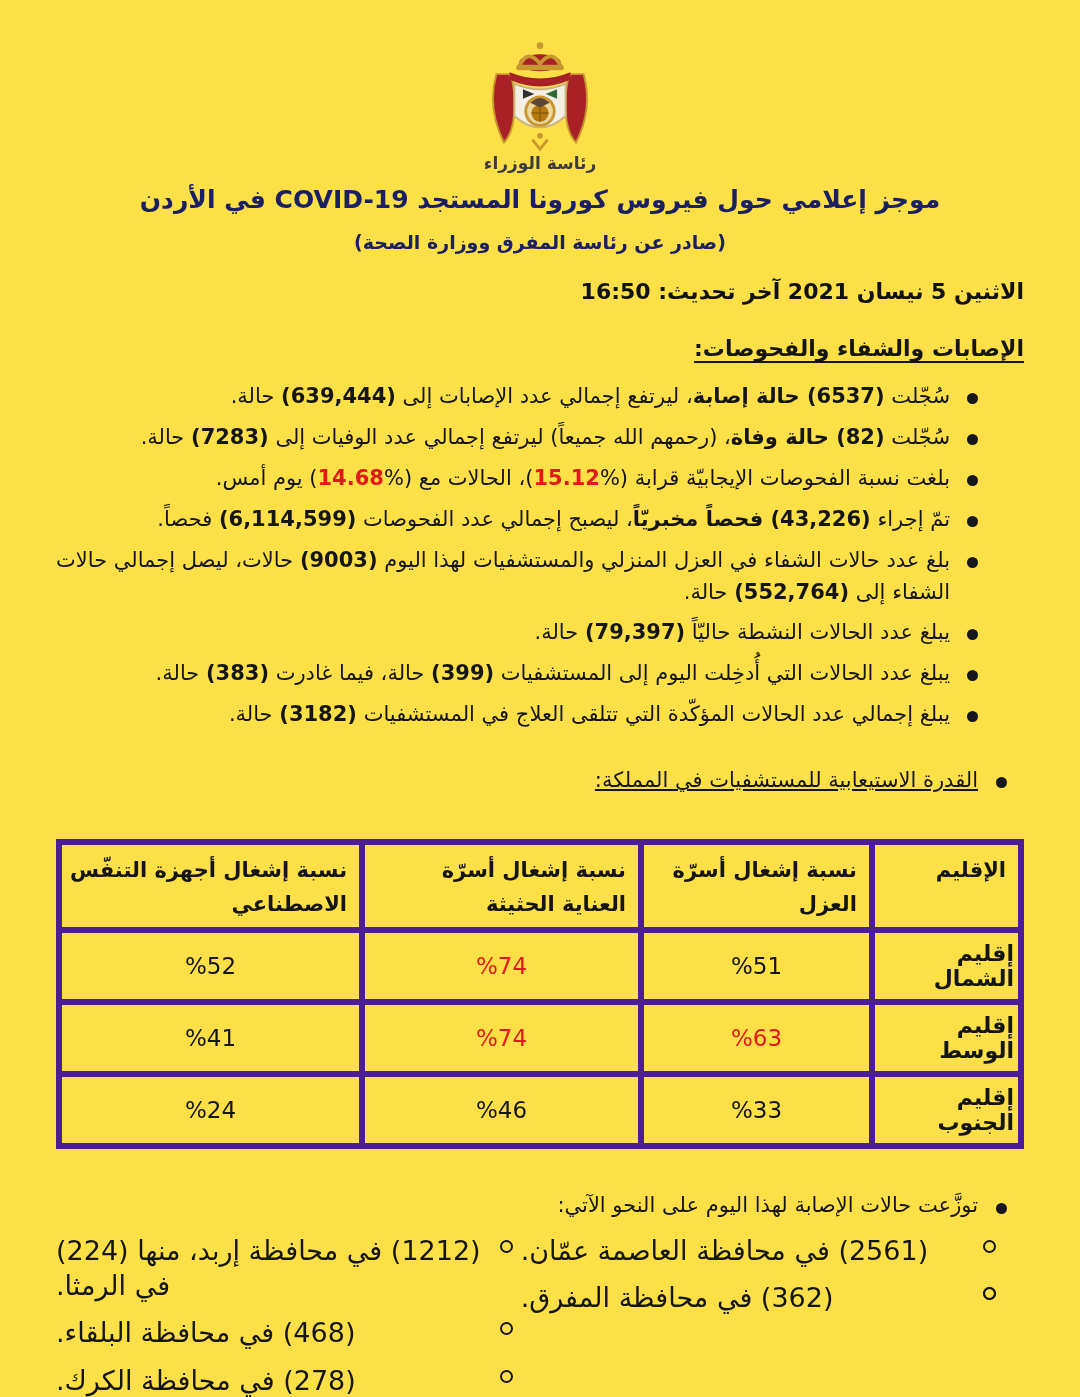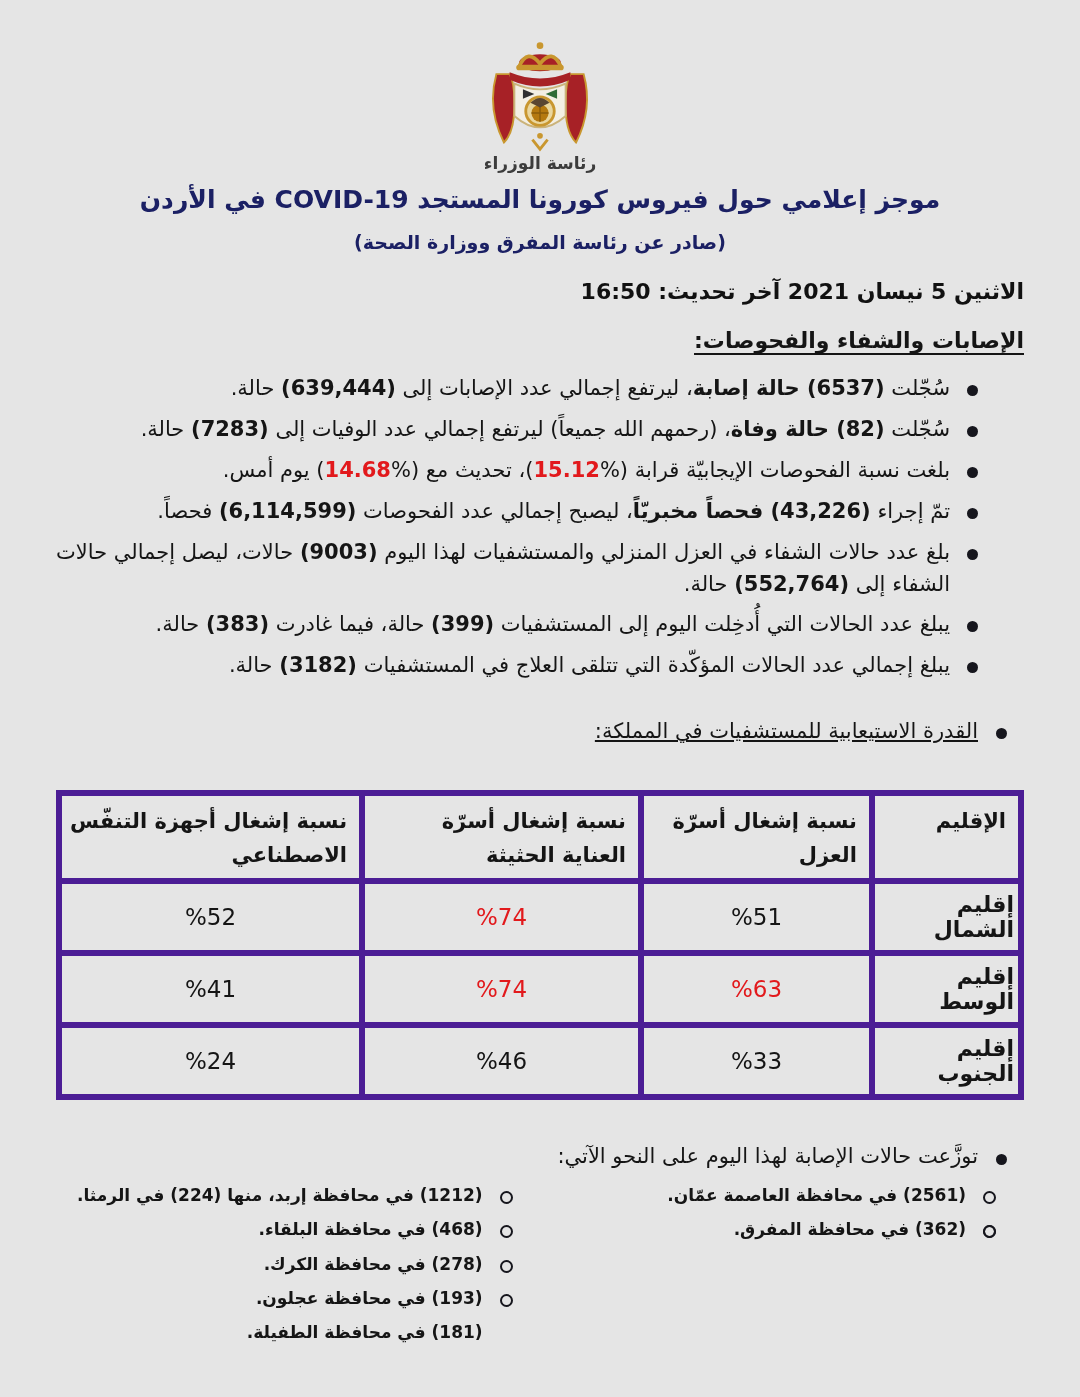--- a/index.html
+++ b/index.html
@@ -1,26 +1,26 @@
 <!DOCTYPE html>
 <html lang="ar" dir="rtl"><head>
 <meta charset="utf-8">
 <style>
   html,body{margin:0;padding:0;width:1080px;height:1397px;overflow:hidden;background:#ffffff;}
   body{font-family:"DejaVu Sans",sans-serif;color:#151515;direction:rtl;}
-  .page{box-sizing:border-box;width:1080px;height:1397px;padding:40px 56px 0 56px;background:#e5e5e5;}
+  .page{box-sizing:border-box;width:1080px;height:1397px;padding:40px 56px 0 56px;background:#fde047;}
 
   
   .logo{ text-align:center; }
   .logo svg{ display:block;margin:0 auto; }
   .logo-caption{ font-size:17px;font-weight:bold;color:#3c3c3c;margin-top:1px;letter-spacing:-0.5px; }
   .title{ font-size:25px;font-weight:bold;color:#1b2064;text-align:center;margin:12px 0 0 0; }
   .subtitle{ font-size:19px;font-weight:bold;color:#1b2064;text-align:center;margin-top:17px; }
   .date-line{ font-size:22px;font-weight:bold;color:#111;text-align:right;margin-top:26px; }
-  .section-heading{ font-size:22px;font-weight:bold;margin-top:24px;text-align:right; }
+  .section-heading{ font-size:22px;font-weight:bold;margin-top:32px;text-align:right; }
   .section-heading .u{ text-decoration:underline;text-underline-offset:5px;text-decoration-thickness:2px; }
 
   
   ul.bullets{ list-style:none;margin:20px 0 0 0;padding:0; }
   .bullet{ position:relative;padding-right:74px;font-size:21px;line-height:1.52;margin-bottom:9px;text-align:justify;text-justify:inter-word; }
   .bullet .dot{ position:absolute;right:46px;top:12px;width:11px;height:11px;border-radius:50%;background:#16161d; }
   .bullet.section-bullet{ padding-right:46px;margin-top:34px;text-decoration:underline; }
   .bullet.section-bullet .dot{ right:17px; }
   .bold{ font-weight:bold; }
   .red{ color:#e2191c; }
@@ -32,21 +32,21 @@
   td.region{ font-size:22px;font-weight:bold;text-align:right;padding:8px 4px; }
   td.val{ font-size:23px;text-align:center;padding:8px 0;height:46px;box-sizing:border-box; }
 
   
   .dist-heading-row{ position:relative;padding-right:46px;font-size:21px;margin-top:44px;text-align:right; }
   .dist-heading-row .dot{ position:absolute;right:17px;top:10px;width:11px;height:11px;border-radius:50%;background:#16161d; }
   .dist-columns{ display:flex;margin-top:16px; }
   .dist-columns ul{ list-style:none;margin:0;padding:0; }
   #dist-right{ width:52%; }
   #dist-left{ width:48%; }
-  .dist-columns li{ position:relative;font-size:17px;font-weight:bold;line-height:1.3;margin-bottom:12px;text-align:right; }
+  .dist-columns li{ position:relative;font-size:27px;font-weight:normal;line-height:1.3;margin-bottom:12px;text-align:left; }
   #dist-right li{ padding-right:58px; }
   #dist-left li{ padding-right:38px; }
   .circle{ position:absolute;top:7px;width:9px;height:9px;border:2px solid #16161d;border-radius:50%;background:transparent; }
   #dist-right .circle{ right:28px; }
   #dist-left .circle{ right:8px; }
 </style>
 </head>
 <body>
 
 <div class="page">
@@ -85,23 +85,24 @@
   <h1 class="title">موجز إعلامي حول فيروس كورونا المستجد COVID-19 في الأردن</h1>
   <div class="subtitle">(صادر عن رئاسة المفرق ووزارة الصحة)</div>
   <div class="date-line">الاثنين 5 نيسان 2021 آخر تحديث: 16:50</div>
   <div class="section-heading">
     <span class="u">الإصابات والشفاء والفحوصات:</span>
   </div>
 
   <ul class="bullets" id="main-bullets">
       <li class="bullet"><span class="dot"></span><span><span>سُجّلت </span><span class="bold">(6537) حالة إصابة</span><span>، ليرتفع إجمالي عدد الإصابات إلى </span><span class="bold">(639,444)</span><span> حالة.</span></span></li>
       <li class="bullet"><span class="dot"></span><span><span>سُجّلت </span><span class="bold">(82) حالة وفاة</span><span>، (رحمهم الله جميعاً) ليرتفع إجمالي عدد الوفيات إلى </span><span class="bold">(7283)</span><span> حالة.</span></span></li>
-      <li class="bullet"><span class="dot"></span><span><span>بلغت نسبة الفحوصات الإيجابيّة قرابة (%</span><span class="bold red">15.12</span><span>)، تحديث مع (%</span><span class="bold red">14.68</span><span>) يوم أمس.</span></span></li>
+      <li class="bullet"><span class="dot"></span><span><span>بلغت نسبة الفحوصات الإيجابيّة قرابة (%</span><span class="bold red">15.12</span><span>)، الحالات مع (%</span><span class="bold red">14.68</span><span>) يوم أمس.</span></span></li>
       <li class="bullet"><span class="dot"></span><span><span>تمّ إجراء </span><span class="bold">(43,226) فحصاً مخبريّاً</span><span>، ليصبح إجمالي عدد الفحوصات </span><span class="bold">(6,114,599)</span><span> فحصاً.</span></span></li>
       <li class="bullet"><span class="dot"></span><span><span>بلغ عدد حالات الشفاء في العزل المنزلي والمستشفيات لهذا اليوم </span><span class="bold">(9003)</span><span> حالات، ليصل إجمالي حالات الشفاء إلى </span><span class="bold">(552,764)</span><span> حالة.</span></span></li>
+      <li class="bullet"><span class="dot"></span><span><span>يبلغ عدد الحالات النشطة حاليّاً </span><span class="bold">(79,397)</span><span> حالة.</span></span></li>
       <li class="bullet"><span class="dot"></span><span><span>يبلغ عدد الحالات التي أُدخِلت اليوم إلى المستشفيات </span><span class="bold">(399)</span><span> حالة، فيما غادرت </span><span class="bold">(383)</span><span> حالة.</span></span></li>
       <li class="bullet"><span class="dot"></span><span><span>يبلغ إجمالي عدد الحالات المؤكّدة التي تتلقى العلاج في المستشفيات </span><span class="bold">(3182)</span><span> حالة.</span></span></li>
       <li class="bullet section-bullet"><span class="dot"></span><span><span>القدرة الاستيعابية للمستشفيات في المملكة:</span></span></li>
     </ul>
 
   <table class="capacity">
     <colgroup>
       <col style="width:15.5%">
       <col style="width:24%">
       <col style="width:29%">

